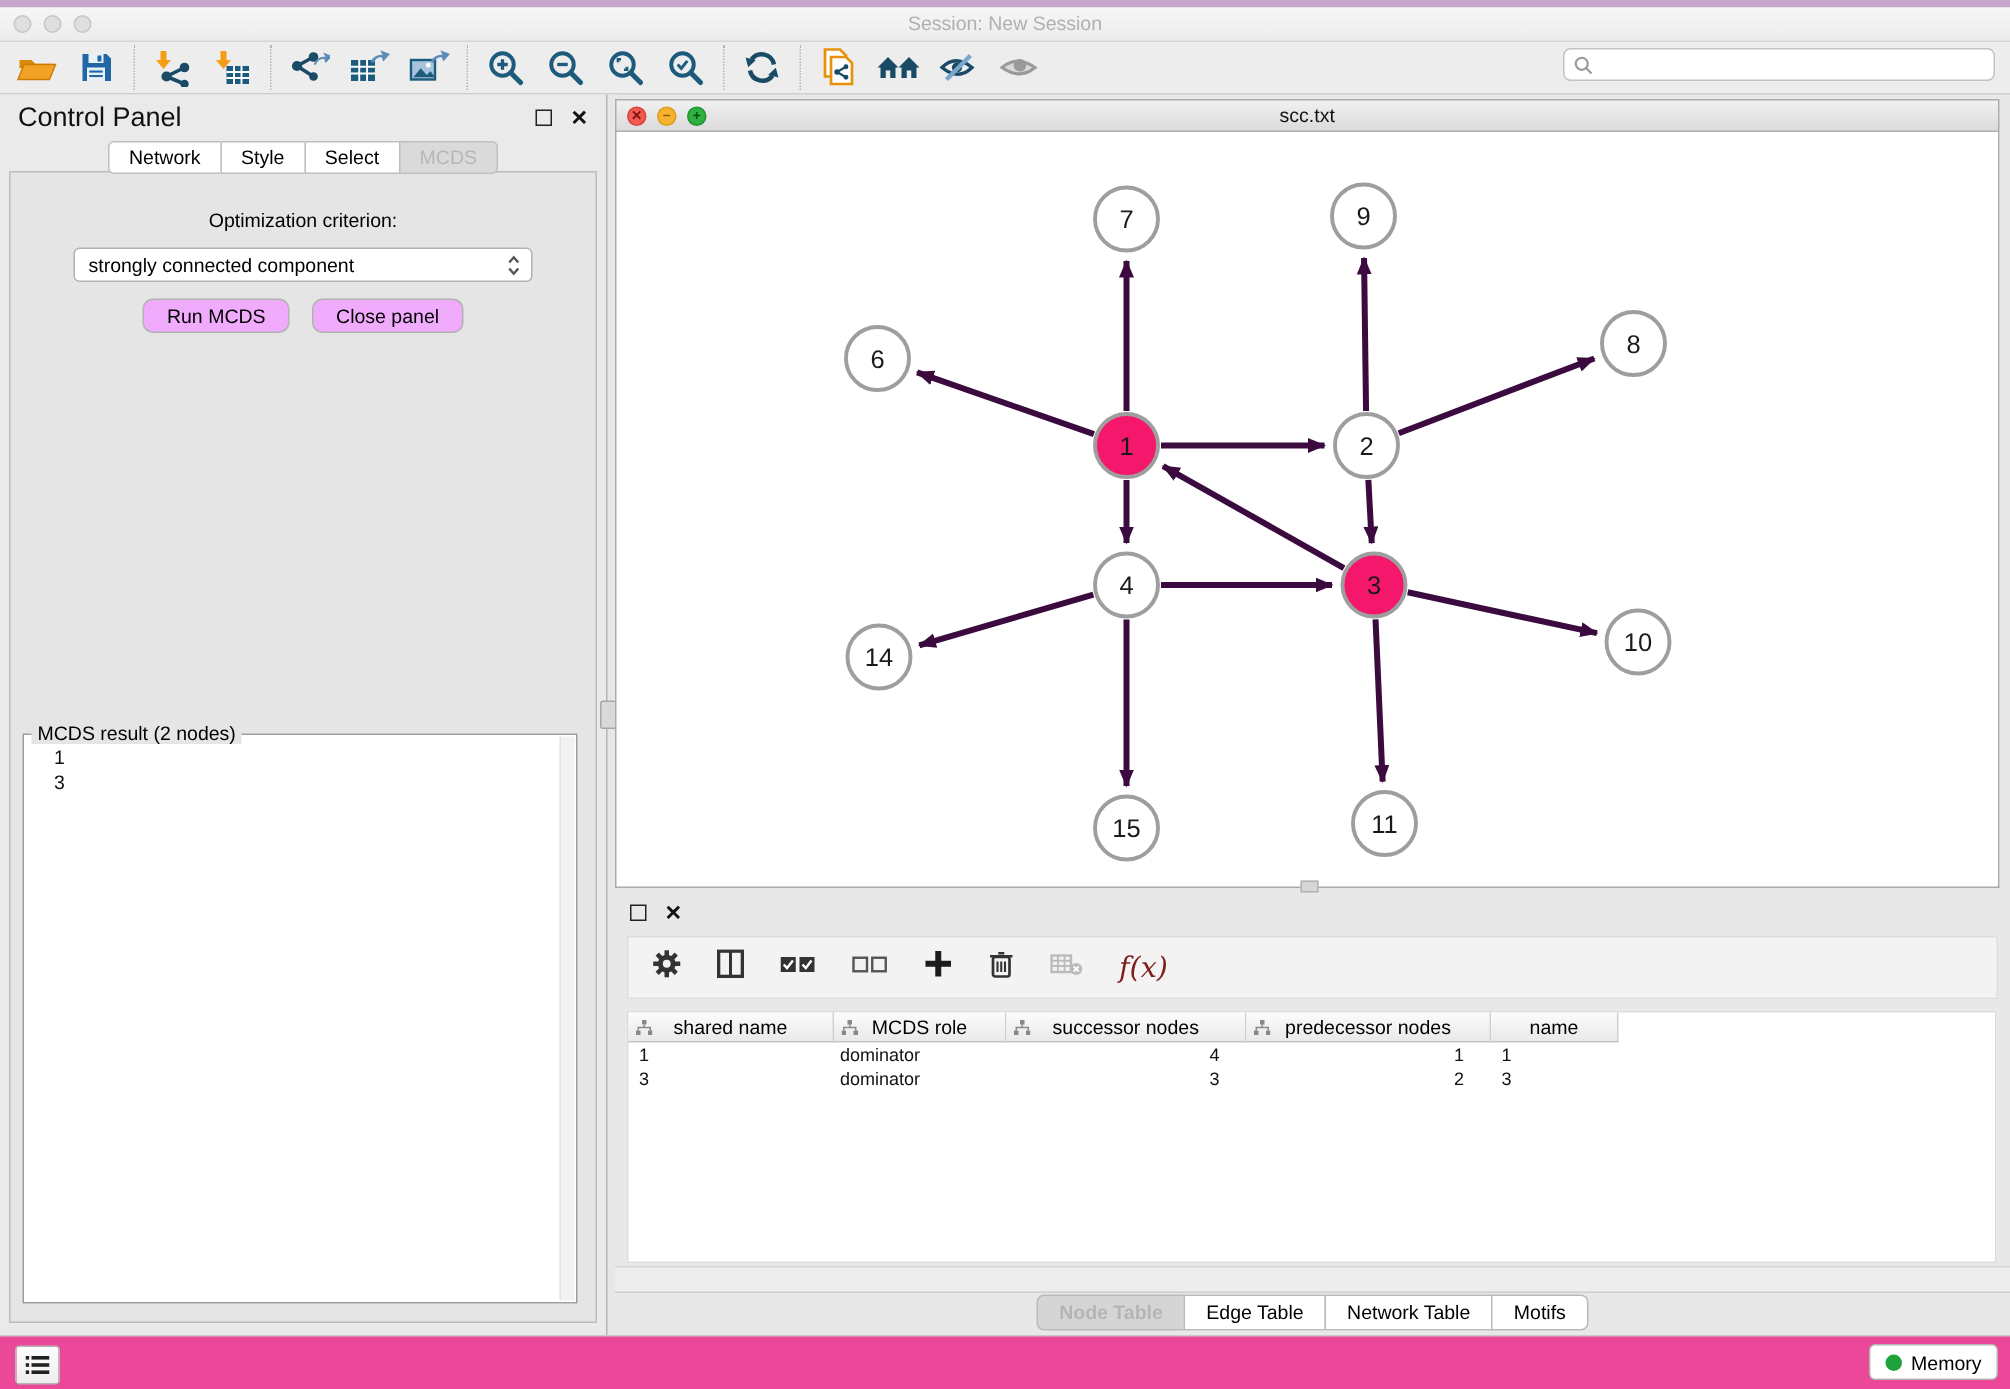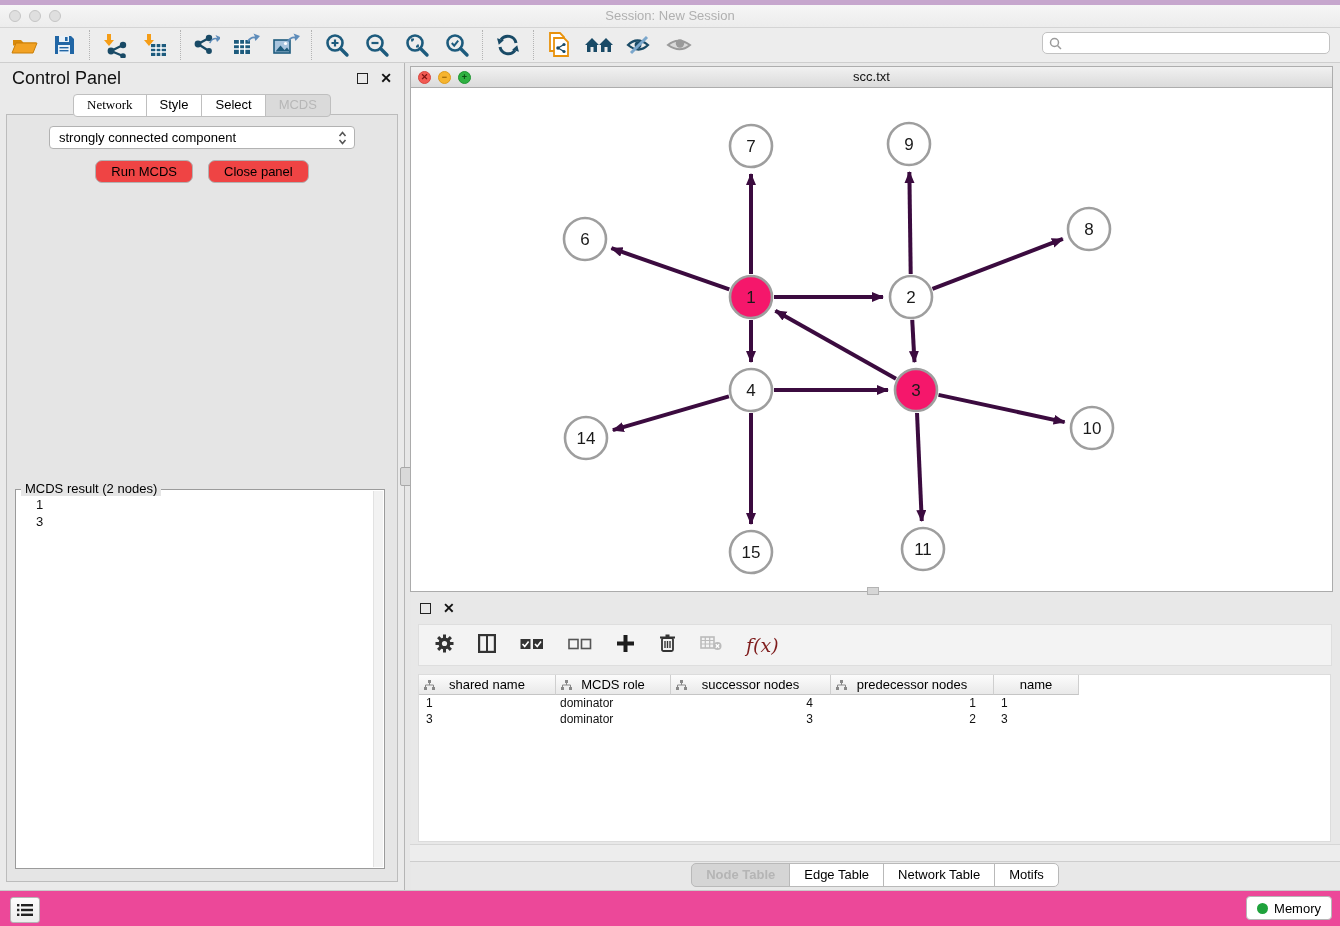--- a/index.html
+++ b/index.html
@@ -23,30 +23,30 @@
     border:1px solid #c2c2c2;border-radius:5px;display:flex;align-items:center;padding:0 6px;box-sizing:border-box;}
   .searchbox input{border:none;outline:none;flex:1;font-size:13px;font-family:inherit;background:transparent;margin-left:4px;}
   
   .control-panel{position:absolute;left:0;top:63px;width:404px;bottom:36px;background:#eaeaea;}
   .panel-head{height:30px;display:flex;align-items:center;padding:0 12px;}
   .panel-title{font-size:18px;color:#111;flex:1;}
   .float-icon{width:9px;height:9px;border:1.5px solid #222;margin-right:12px;cursor:pointer;}
   .close-icon{font-size:14px;font-weight:bold;color:#111;cursor:pointer;line-height:1;}
   .tabrow{display:flex;justify-content:center;position:relative;z-index:2;margin-top:1px;}
   .tab{font-size:13px;padding:2px 13px 3px;background:#fff;border:1px solid #bfbfbf;margin-left:-1px;color:#000;cursor:pointer;}
-  .tab:first-child{border-radius:4px 0 0 4px;margin-left:0;font-family:Liberation Serif, serif;}
+  .tab:first-child{border-radius:4px 0 0 4px;margin-left:0;}
   .tab.last{border-radius:0 4px 4px 0;}
   .tab.disabled-selected{background:#dadada;color:#b7b7b7;}
   .cp-content{position:absolute;left:6px;right:6px;top:51px;bottom:8px;border:1px solid #bcbcbc;background:#e5e5e5;}
   .opt-label{text-align:center;margin-top:24px;font-size:13px;color:#000;}
   .dropdown{margin:11px auto 0;width:306px;height:23px;background:#fff;border:1px solid #b2b2b2;border-radius:4px;
     display:flex;align-items:center;padding:0 22px 0 9px;box-sizing:border-box;font-size:13px;position:relative;cursor:pointer;text-align:right;}
   .dropdown .chev{position:absolute;right:7px;top:3px;}
   .btnrow{display:flex;justify-content:center;gap:15px;margin-top:11px;}
-  .pbtn{background:#ef4444;border:1px solid #b2b2b2;border-radius:7px;font-size:13px;padding:3px 15px;font-family:inherit;cursor:pointer;}
+  .pbtn{background:#f0abfc;border:1px solid #b2b2b2;border-radius:7px;font-size:13px;padding:3px 15px;font-family:inherit;cursor:pointer;}
   .result-group{position:absolute;left:8px;right:12px;top:374px;bottom:12px;border:1px solid #9b9b9b;background:#fff;padding-left:12px;}
   .result-label{position:absolute;top:-9px;left:5px;background:#e5e5e5;padding:0 4px;font-size:13px;color:#000;}
   .result-text{padding:6px 8px;font-size:13px;line-height:17px;color:#111;}
   .result-scroll{position:absolute;top:1px;bottom:1px;right:1px;width:9px;background:#f2f2f2;border-left:1px solid #e2e2e2;}
   
   .splitter{position:absolute;left:404px;top:63px;width:6px;bottom:36px;background:#e7e7e7;border-left:1px solid #b5b5b5;}
   .split-handle{position:absolute;left:-5px;top:404px;width:11px;height:17px;background:#d9d9d9;border:1px solid #a8a8a8;border-radius:2px;cursor:col-resize;}
   
   .network-window{position:absolute;left:410px;top:66px;width:923px;height:526px;}
   .nw-titlebar{height:22px;background:linear-gradient(#f1f1f1,#dbdbdb);border:1px solid #adadad;box-sizing:border-box;position:relative;}
@@ -261,20 +261,21 @@
     <div class="float-icon"></div>
     <div class="close-icon">✕</div>
   </div>
   <div class="tabrow">
     <div class="tab">Network</div>
     <div class="tab">Style</div>
     <div class="tab">Select</div>
     <div class="tab last disabled-selected">MCDS</div>
   </div>
   <div class="cp-content">
+    <div class="opt-label">Optimization criterion:</div>
     <div class="dropdown">
       <span>strongly connected component</span>
       <svg class="chev" width="9" height="16" viewBox="0 0 9 16">
         <path d="M1.5 6 L4.5 2.5 L7.5 6" fill="none" stroke="#555" stroke-width="1.6"></path>
         <path d="M1.5 10 L4.5 13.5 L7.5 10" fill="none" stroke="#555" stroke-width="1.6"></path>
       </svg>
     </div>
     <div class="btnrow">
       <button class="pbtn">Run MCDS</button>
       <button class="pbtn">Close panel</button>

